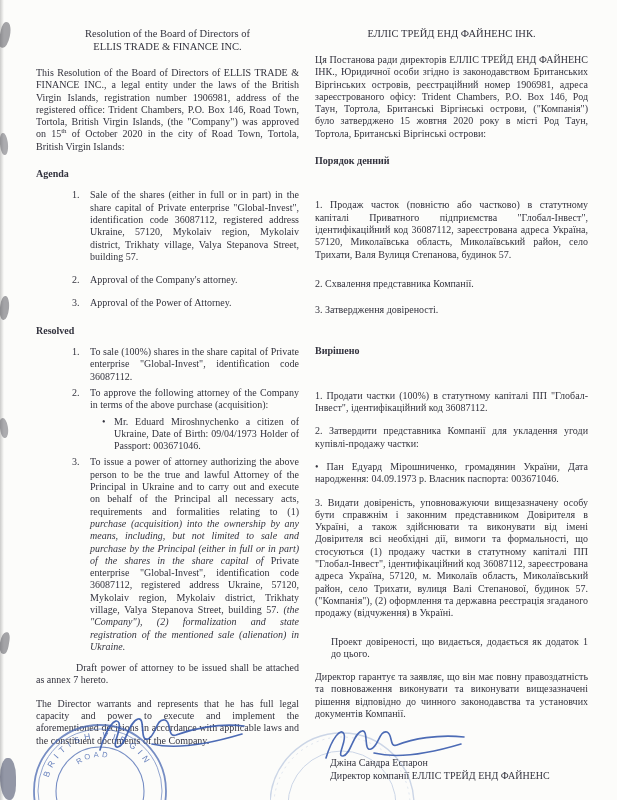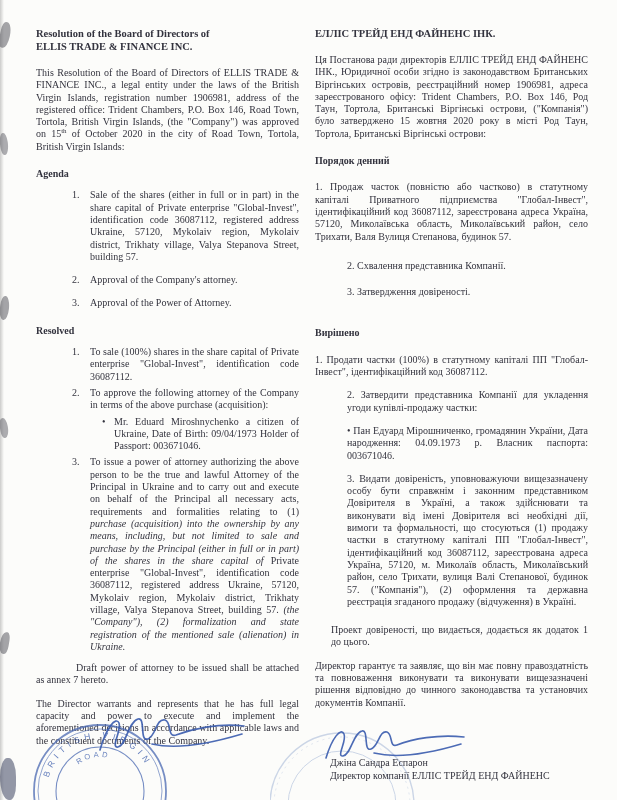--- a/index.html
+++ b/index.html
@@ -1,38 +1,38 @@
 <!DOCTYPE html>
 <html><head>
 <meta charset="utf-8">
 <style>
   html,body{margin:0;padding:0;background:#9a9a9a;}
   .page{position:relative;width:617px;height:800px;background:#fcfcfa;overflow:hidden;
         font-family:"Liberation Serif","DejaVu Serif",serif;color:#33333e;}
   .col{position:absolute;top:0;height:800px;overflow:hidden;font-size:10px;line-height:12.3px;}
   .col-left{left:36px;width:263px;}
   .col-right{left:315px;width:273px;}
-  .doc-title{font-weight:bold;font-size:10.5px;margin:27px 0 0 0;line-height:13px;}
+  .doc-title{font-weight:normal;font-size:10.5px;text-align:center;margin:27px 0 0 0;line-height:13px;}
   p{margin:0;text-align:justify;}
   .intro{margin-top:14px;}
   .sec-heading{font-weight:bold;font-size:10px;margin:15px 0 0 0;text-align:left;}
   .list{margin-top:9px;}
   .li{display:flex;margin:0 0 11px 36px;}
   .li .num{flex:none;width:18px;}
   .li .text{flex:1;text-align:justify;}
   .li-tight{margin-bottom:4px;}
   .bullet-li{display:flex;margin:0 0 4px 66px;}
   .bullet-li .b{flex:none;width:12px;}
   .bullet-li .text{flex:1;text-align:justify;}
   .em{font-style:italic;}
   .draft{margin-top:9px;text-indent:40px;}
   .draft-ua{margin-top:9px;margin-left:16px;}
   .warranty{margin-top:11px;}
-  .para{margin-top:11px;margin-left:32px;}
-  .para-first{margin-top:14px;font-family:Liberation Serif, serif;}
+  .para{margin-top:11px;}
+  .para-first{margin-top:32px;font-family:Liberation Serif, serif;}
   sup{font-size:7px;line-height:0;}
   
   .sig-name-block{position:absolute;font-size:10px;line-height:13px;}
   .sig-name-left{left:88px;top:749px;}
   .sig-name-right{left:330px;top:756px;}
   .sig-svg{position:absolute;}
   .sig-svg-left{left:92px;top:710px;}
   .sig-svg-right{left:316px;top:722px;}
   .seal-svg{position:absolute;}
   .seal-left{left:14px;top:711px;}

